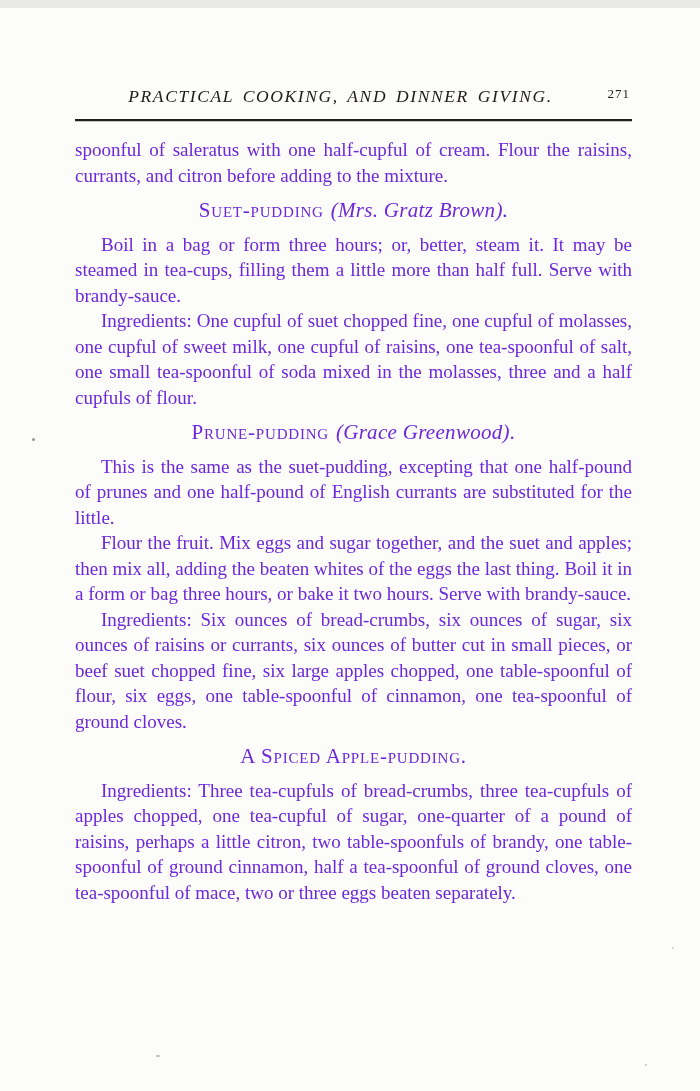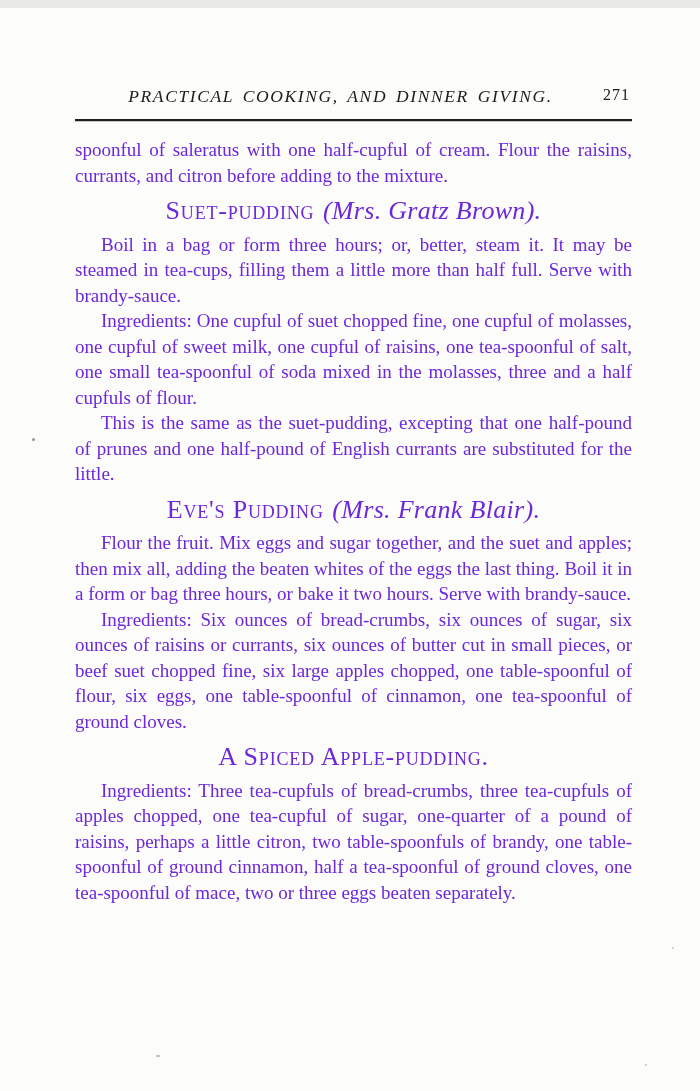--- a/index.html
+++ b/index.html
@@ -32,21 +32,21 @@
     font-size: 17.5px;
     letter-spacing: 1.6px;
     word-spacing: 3px;
     white-space: nowrap;
     color: #1d1c1a;
   }
   .page-number {
     position: absolute;
     right: 2px;
     top: 0;
-    font-size: 16px;
+    font-size: 13px;
     letter-spacing: 1px;
     color: #1d1c1a;
   }
   .header-rule {
     margin-top: 9px;
     height: 2px;
     background: #1f1e1c;
     box-shadow: 0 1px 0 rgba(30,30,28,0.25);
   }
   .body-text {
@@ -58,21 +58,21 @@
   }
   .body-text p {
     margin: 0;
     text-indent: 26px;
   }
   .body-text p.noindent {
     text-indent: 0;
   }
   .recipe-heading {
     margin: 10px 0 8px 0;
-    font-size: 26px;
+    font-size: 21px;
     font-weight: normal;
     text-align: center;
     line-height: 25.5px;
     text-indent: 0;
   }
   .recipe-title {
     font-variant: small-caps;
     letter-spacing: 0.8px;
   }
   .recipe-attribution {
@@ -106,23 +106,23 @@
   <div class="header-rule"></div>
 
   <div class="body-text">
 
     <p class="noindent">spoonful of saleratus with one half-cupful of cream. Flour the raisins, currants, and citron before adding to the mixture.</p>
 
     <h2 class="recipe-heading"><span class="recipe-title">Suet-pudding</span><span class="recipe-attribution">(Mrs. Gratz Brown).</span></h2>
     <p>Boil in a bag or form three hours; or, better, steam it. It may be steamed in tea-cups, filling them a little more than half full. Serve with brandy-sauce.</p>
     <p>Ingredients: One cupful of suet chopped fine, one cupful of molasses, one cupful of sweet milk, one cupful of raisins, one tea-spoonful of salt, one small tea-spoonful of soda mixed in the molasses, three and a half cupfuls of flour.</p>
 
+    <h2 class="recipe-heading"><span class="recipe-title">Prune-pudding</span><span class="recipe-attribution">(Grace Greenwood).</span></h2>
     <p>This is the same as the suet-pudding, excepting that one half-pound of prunes and one half-pound of English currants are substituted for the little.</p>
 
-    <h2 class="recipe-heading"><span class="recipe-title">Eve's Pudding</span><span class="recipe-attribution">(Mrs. Frank Blair).</span></h2>
     <p>Flour the fruit. Mix eggs and sugar together, and the suet and apples; then mix all, adding the beaten whites of the eggs the last thing. Boil it in a form or bag three hours, or bake it two hours. Serve with brandy-sauce.</p>
     <p>Ingredients: Six ounces of bread-crumbs, six ounces of sugar, six ounces of raisins or currants, six ounces of butter cut in small pieces, or beef suet chopped fine, six large apples chopped, one table-spoonful of flour, six eggs, one table-spoonful of cinnamon, one tea-spoonful of ground cloves.</p>
 
     <h2 class="recipe-heading"><span class="recipe-title">A Spiced Apple-pudding.</span></h2>
     <p>Ingredients: Three tea-cupfuls of bread-crumbs, three tea-cupfuls of apples chopped, one tea-cupful of sugar, one-quarter of a pound of raisins, perhaps a little citron, two table-spoonfuls of brandy, one table-spoonful of ground cinnamon, half a tea-spoonful of ground cloves, one tea-spoonful of mace, two or three eggs beaten separately.</p>
 
   </div>
 
   <span class="speck speck-1"></span>
   <span class="speck speck-2"></span>

